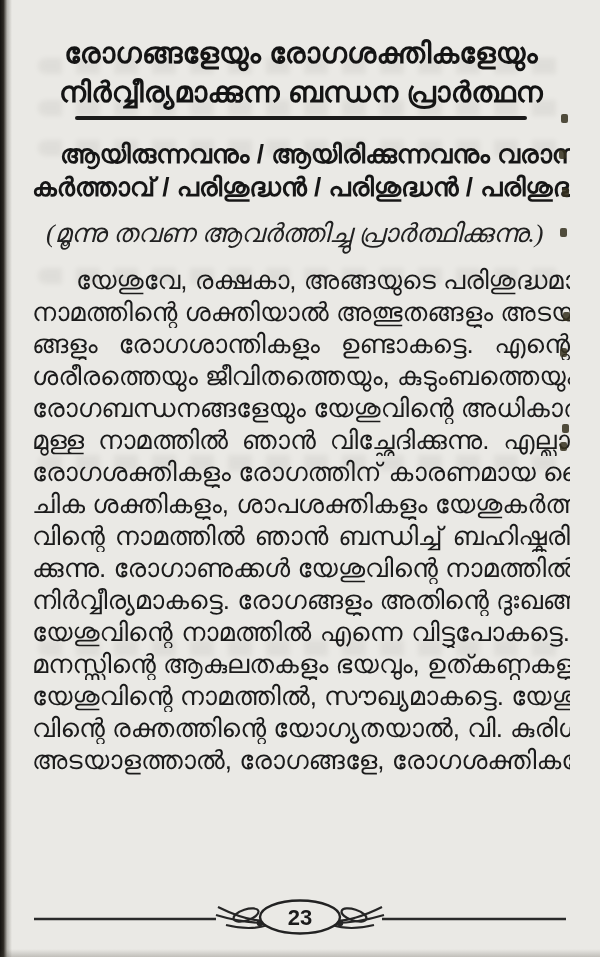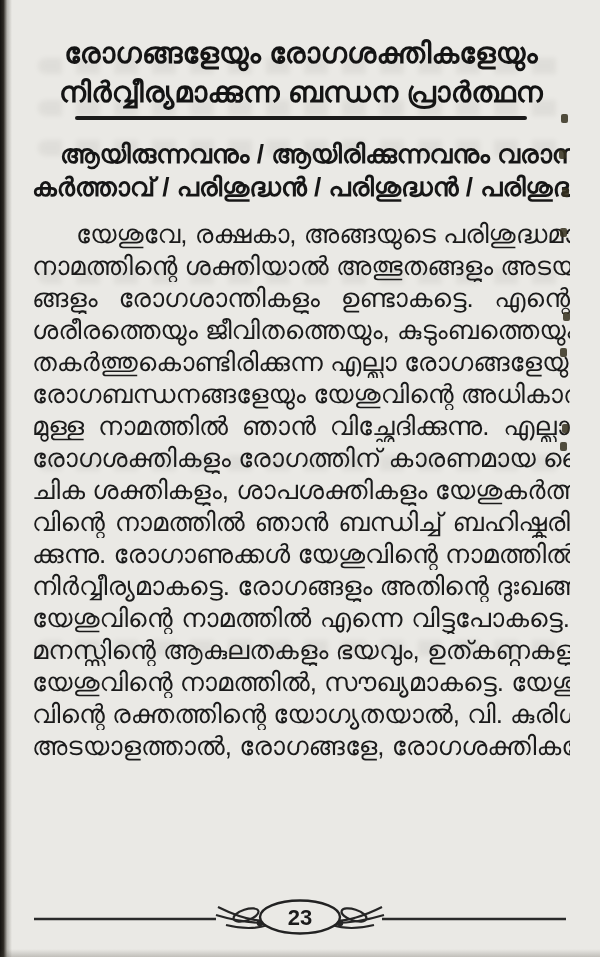--- a/index.html
+++ b/index.html
@@ -151,27 +151,27 @@
       <div>രോഗങ്ങളേയും രോഗശക്തികളേയും</div>
       <div>നിർവ്വീര്യമാക്കുന്ന ബന്ധന പ്രാർത്ഥന</div>
     </div>
     <div class="title-underline"></div>
 
     <div class="invocation">
       <div class="line first">ആയിരുന്നവനും / ആയിരിക്കുന്നവനും വരാനിരി</div>
       <div class="line last">കർത്താവ് / പരിശുദ്ധൻ / പരിശുദ്ധൻ / പരിശുദ്ധൻ.</div>
     </div>
 
+    <div class="rubric">(മൂന്നു തവണ ആവർത്തിച്ചു പ്രാർത്ഥിക്കുന്നു.)</div>
 
     <div class="body-text">
       <div class="line first">യേശുവേ, രക്ഷകാ, അങ്ങയുടെ പരിശുദ്ധമായ</div>
       <div class="line">നാമത്തിന്റെ ശക്തിയാൽ അത്ഭുതങ്ങളും അടയാള</div>
       <div class="line">ങ്ങളും രോഗശാന്തികളും ഉണ്ടാകട്ടെ. എന്റെ</div>
       <div class="line">ശരീരത്തെയും ജീവിതത്തെയും, കുടുംബത്തെയും</div>
-      <div class="line">തകർത്തുകൊണ്ടിരിക്കുന്ന എല്ലാ രോഗങ്ങളേയും</div>
       <div class="line">രോഗബന്ധനങ്ങളേയും യേശുവിന്റെ അധികാര</div>
       <div class="line">മുള്ള നാമത്തിൽ ഞാൻ വിച്ഛേദിക്കുന്നു. എല്ലാ</div>
       <div class="line">രോഗശക്തികളും രോഗത്തിന് കാരണമായ പൈശാ</div>
       <div class="line">ചിക ശക്തികളും, ശാപശക്തികളും യേശുകർത്താ</div>
       <div class="line">വിന്റെ നാമത്തിൽ ഞാൻ ബന്ധിച്ച് ബഹിഷ്കരി</div>
       <div class="line">ക്കുന്നു. രോഗാണുക്കൾ യേശുവിന്റെ നാമത്തിൽ</div>
       <div class="line">നിർവ്വീര്യമാകട്ടെ. രോഗങ്ങളും അതിന്റെ ദുഃഖങ്ങളും</div>
       <div class="line">യേശുവിന്റെ നാമത്തിൽ എന്നെ വിട്ടുപോകട്ടെ.</div>
       <div class="line">മനസ്സിന്റെ ആകുലതകളും ഭയവും, ഉത്കണ്ഠകളും,</div>
       <div class="line">യേശുവിന്റെ നാമത്തിൽ, സൗഖ്യമാകട്ടെ. യേശു</div>

